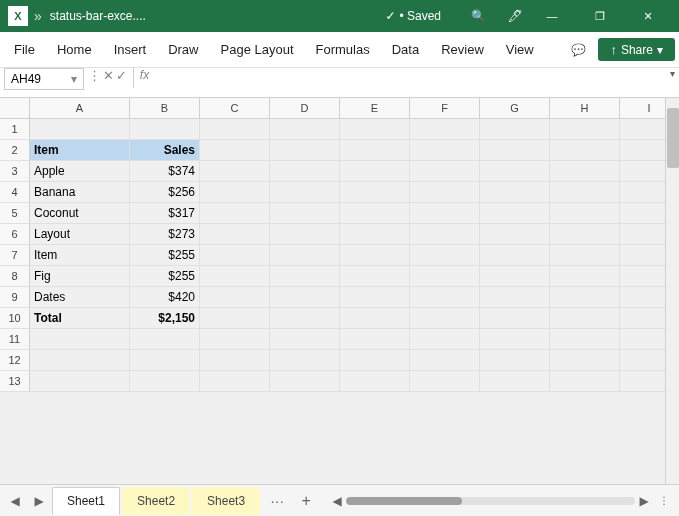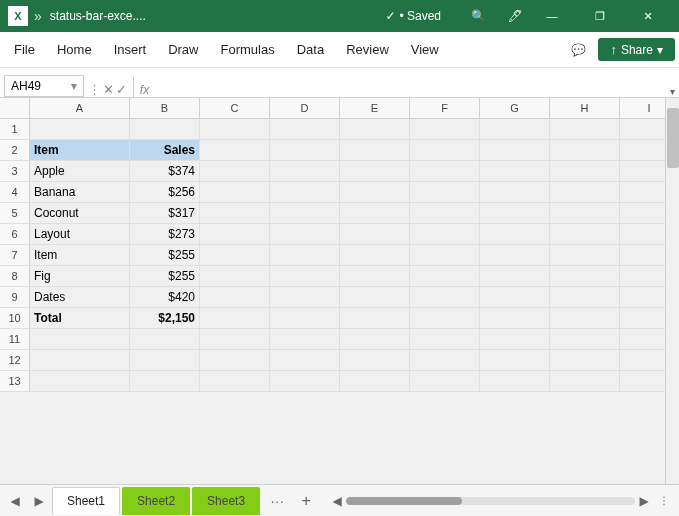--- a/index.html
+++ b/index.html
@@ -86,21 +86,21 @@
       padding: 4px 12px;
       display: flex; align-items: center; gap: 4px;
       cursor: pointer; font-size: 12px;
     }
 
     
     .formula-bar {
       background: white;
       height: 30px;
       display: flex;
-      align-items: flex-end;
+      align-items: flex-start;
       border-bottom: 1px solid #d0d0d0;
       padding: 0 4px;
       gap: 4px;
     }
     .cell-ref {
       width: 80px;
       border: 1px solid #ccc;
       padding: 2px 6px;
       font-size: 12px;
       height: 22px;
@@ -220,21 +220,21 @@
       display: flex; align-items: center; justify-content: center;
       cursor: pointer; color: #666; border-radius: 2px;
     }
     .sheet-tab {
       padding: 4px 14px;
       border: 1px solid transparent;
       border-radius: 2px 2px 0 0;
       cursor: pointer;
       font-size: 12px;
       color: #444;
-      background: #84cc16;
+      background: #fef9c3;
       height: 28px;
       display: flex; align-items: center;
     }
     .sheet-tab.active {
       background: white;
       border-color: #d0d0d0;
       border-bottom-color: white;
       color: #1f1f1f;
       font-weight: 500;
     }
@@ -304,20 +304,21 @@
     <div class="title-bar-btn">❐</div>
     <div class="title-bar-btn close">✕</div>
   </div>
 </div>
 
 <div class="menu-bar">
   <div class="menu-item">File</div>
   <div class="menu-item" style="">Home</div>
   <div class="menu-item">Insert</div>
   <div class="menu-item">Draw</div>
+  <div class="menu-item">Page Layout</div>
   <div class="menu-item">Formulas</div>
   <div class="menu-item">Data</div>
   <div class="menu-item">Review</div>
   <div class="menu-item">View</div>
   <div class="menu-bar-right">
     <div class="menu-bar-btn">💬</div>
     <div class="share-btn">
       <span style="font-size:13px">↑</span>
       <span>Share</span>
       <span>▾</span>

